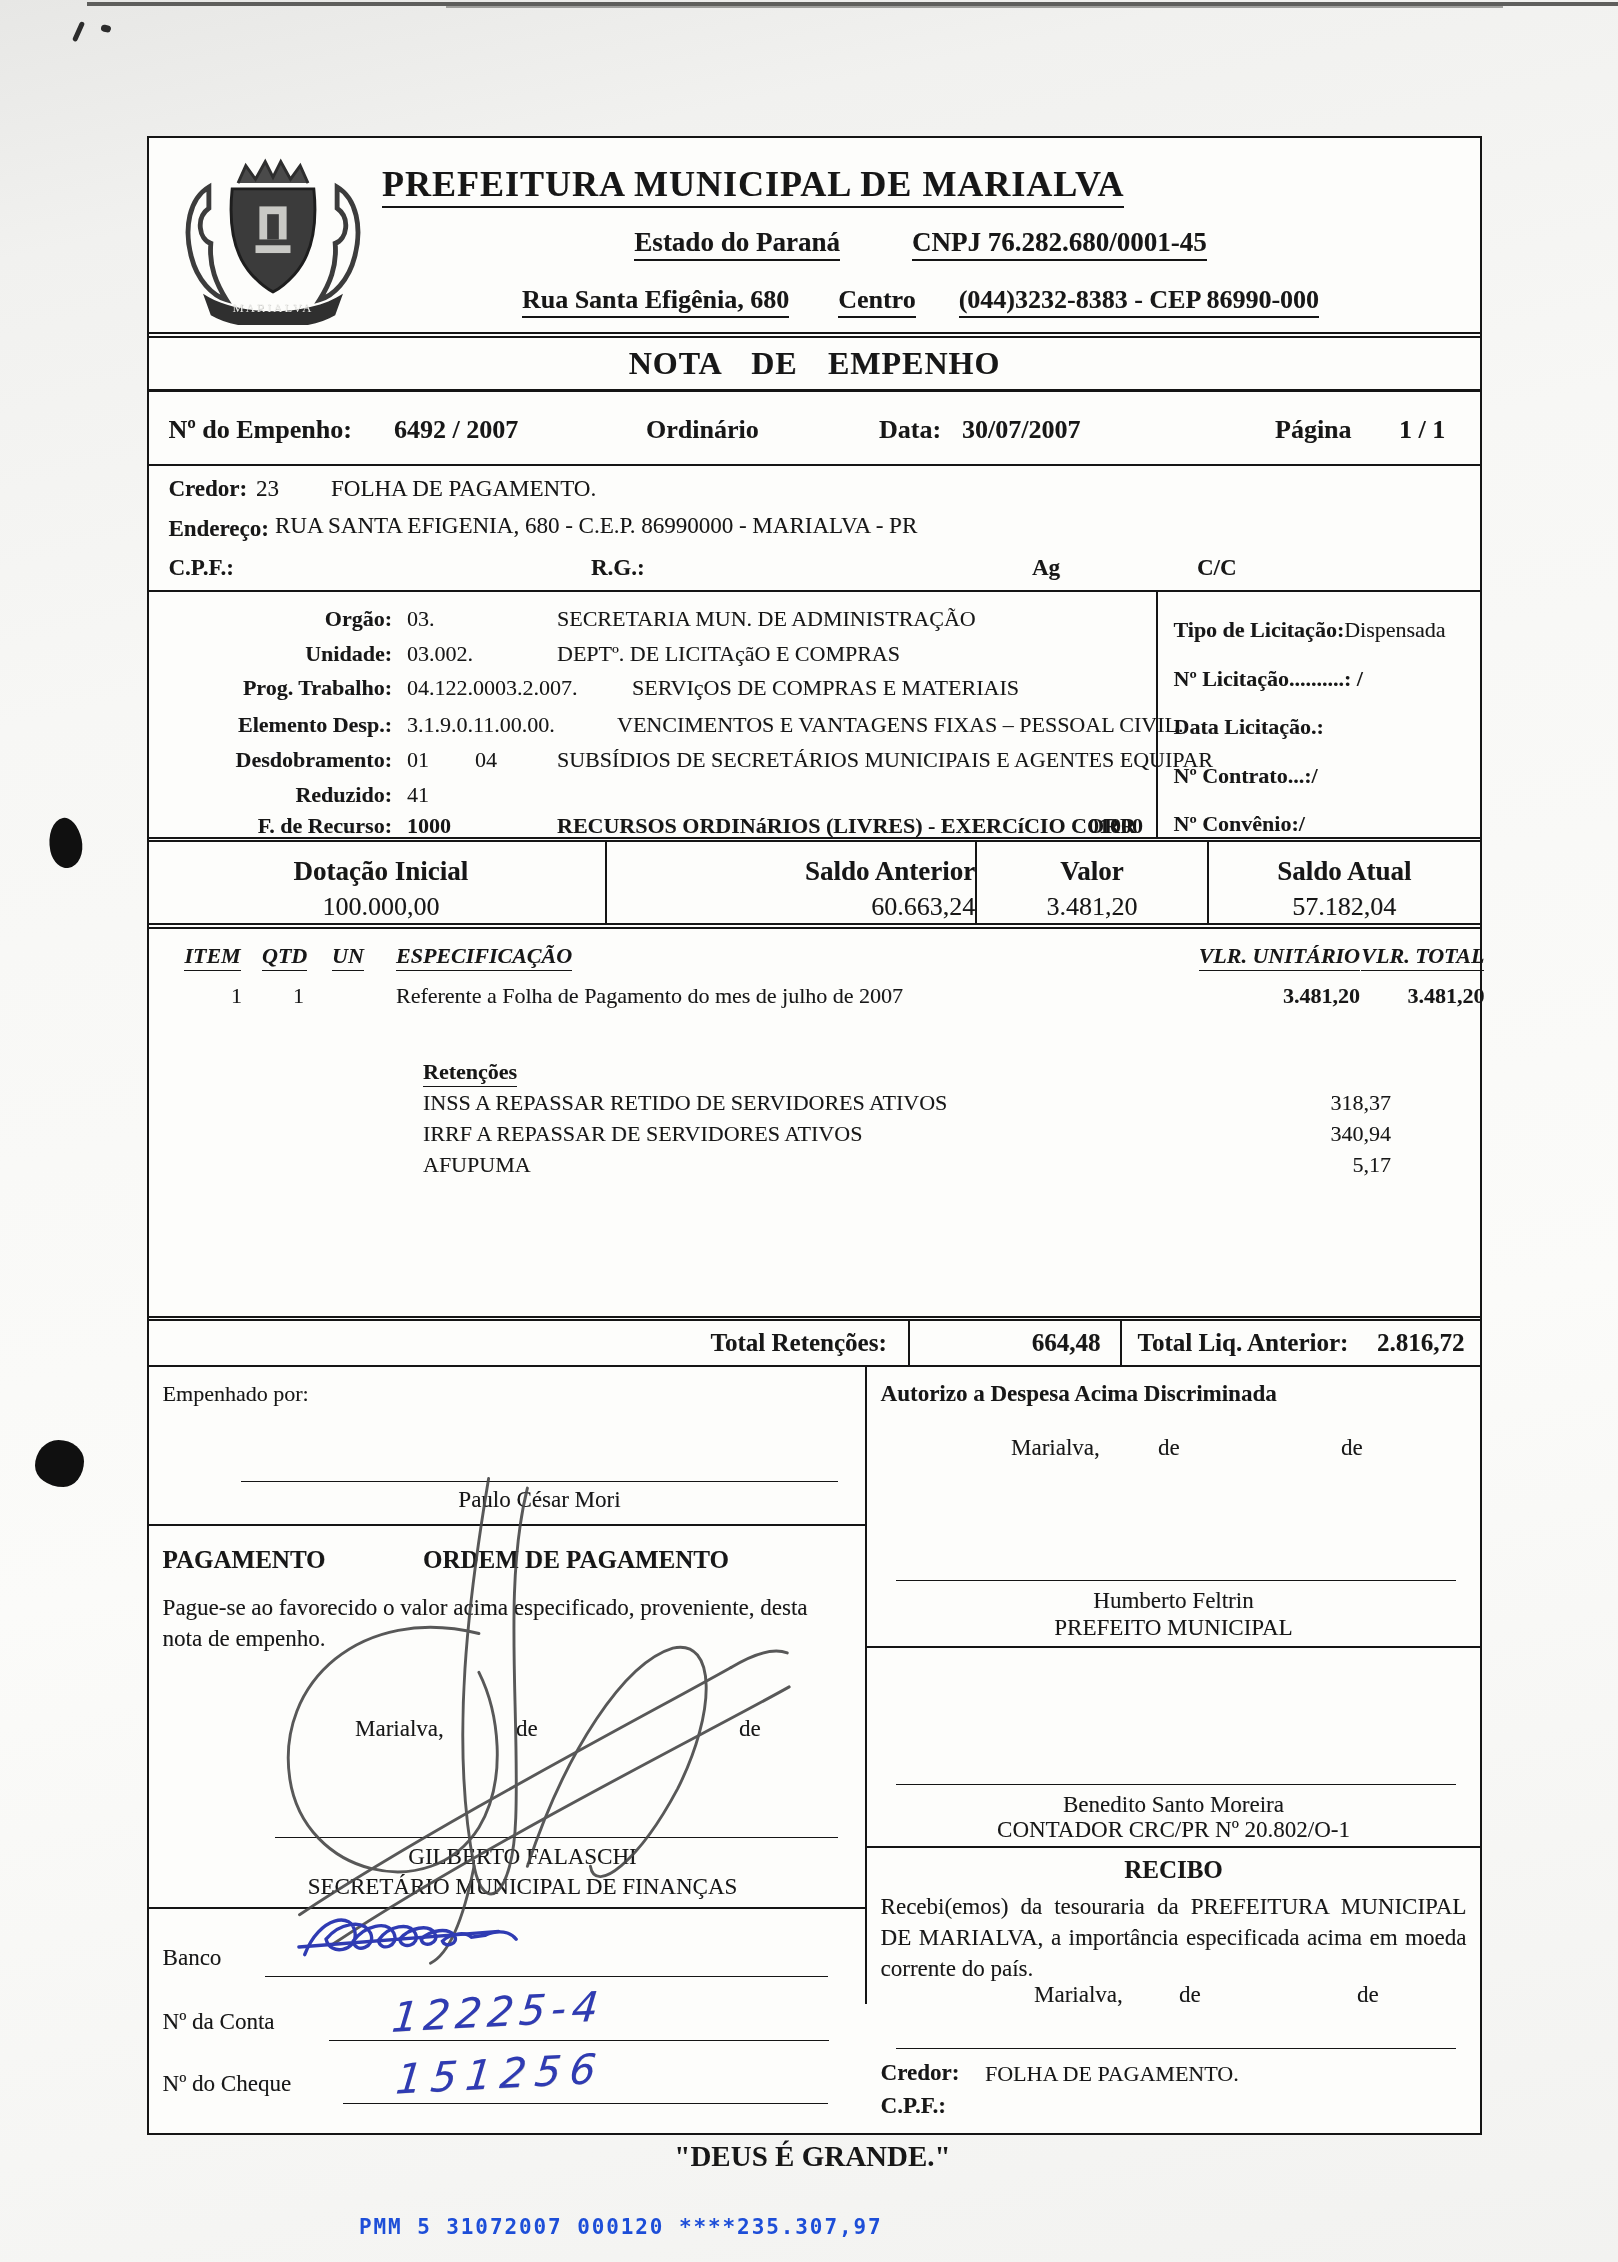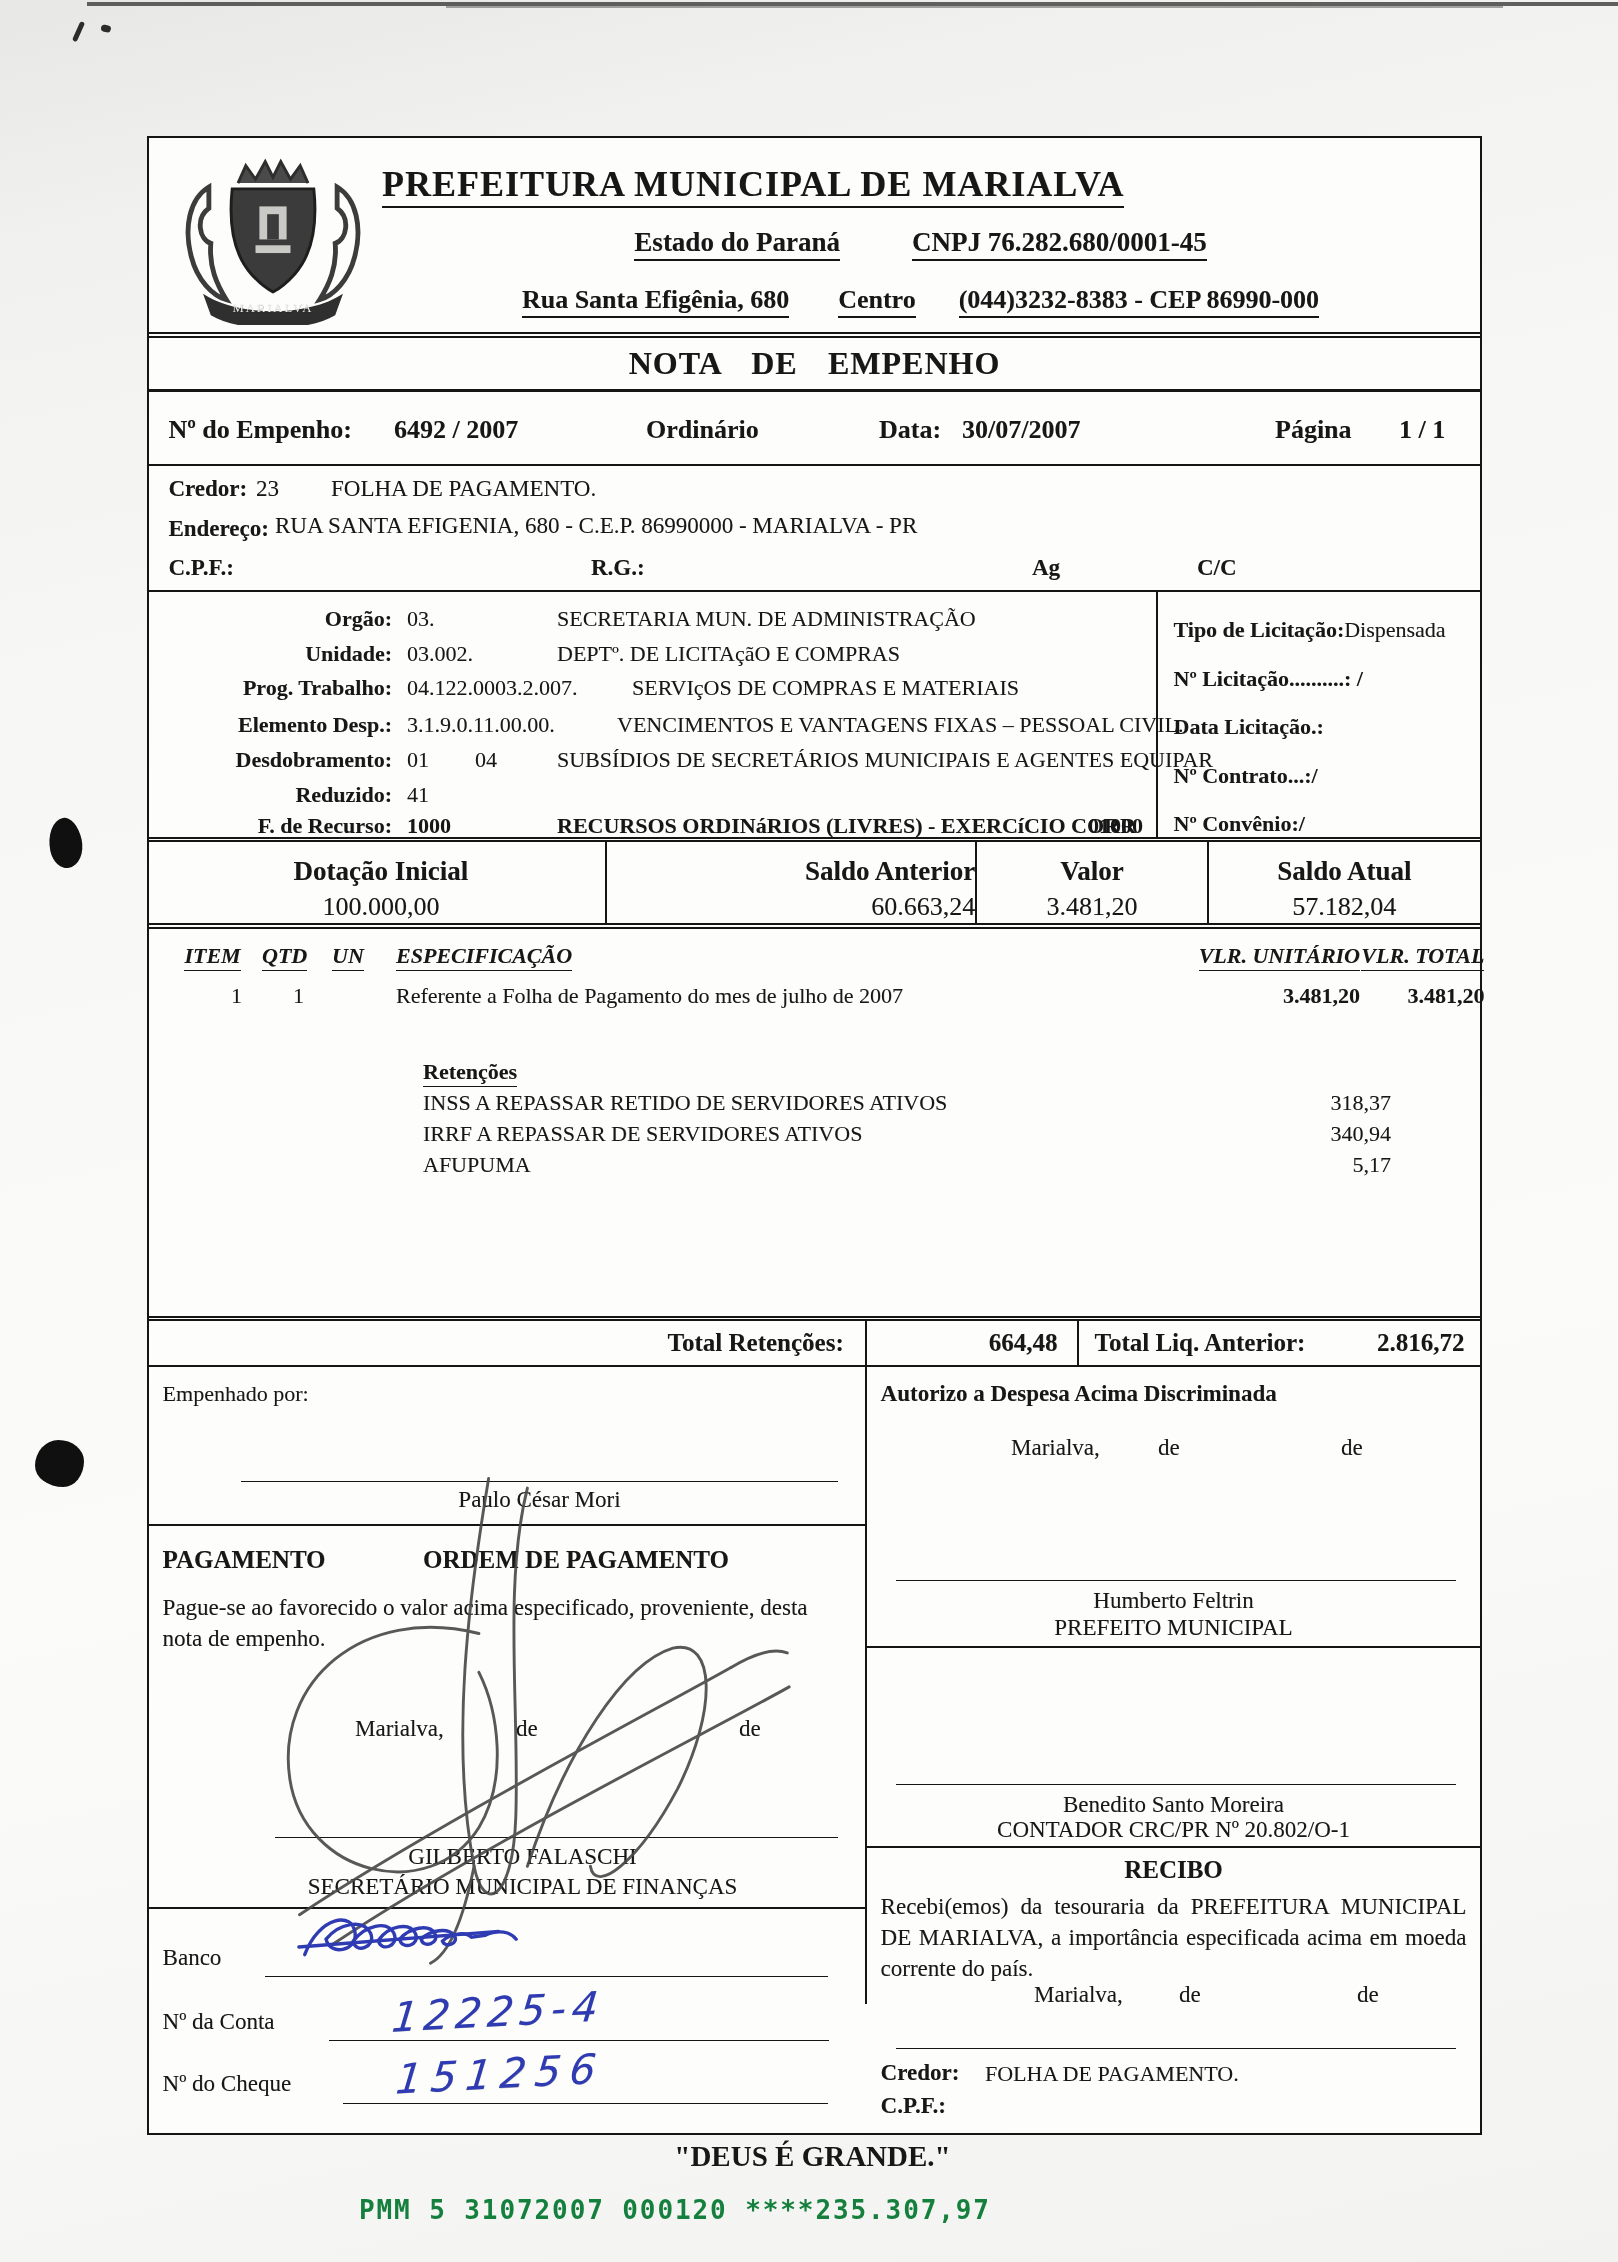--- a/index.html
+++ b/index.html
@@ -32,34 +32,34 @@
   .sec-saldos{height:87px;border-bottom:6.8px double #151515;display:flex;padding-left:8px;}
   .scell{box-sizing:border-box;height:100%;text-align:center;padding-top:13.6px;}
   .scell .hd{font-size:27px;font-weight:700;display:block;}
   .scell .vl{font-size:26px;display:block;margin-top:5.8px;}
   .sc1{width:34%;border-right:2.9px solid #151515;}
   .sc2{width:28%;border-right:2.9px solid #151515;text-align:right;}
   .sc3{width:17.5%;border-right:2.9px solid #151515;}
   .sc4{width:20.5%;}
   .sec-items{height:387px;font-size:22px;margin-left:16px;}
   .ithead{font-weight:700;font-style:italic;border-bottom:1.9px solid #151515;padding-bottom:1.9px;}
-  .sec-totais{height:51px;border-top:5.8px double #151515;border-bottom:2.9px solid #151515;display:flex;font-weight:700;font-size:25px;}
+  .sec-totais{height:51px;border-top:5.8px double #151515;border-bottom:2.9px solid #151515;display:flex;font-weight:700;font-size:25px;padding-left:43px;}
   .tcell{box-sizing:border-box;height:100%;display:flex;align-items:center;}
   .tc1{width:718px;border-right:2.9px solid #151515;justify-content:flex-end;padding-right:21.3px;}
   .tc2{width:212px;border-right:2.9px solid #151515;justify-content:flex-end;padding-right:19.4px;}
   .tc3{width:233px;padding-left:15.5px;}
   .tc4{flex:1;justify-content:flex-end;padding-right:15.5px;}
   .sec-bottom{height:637px;display:flex;}
   .bot-left{position:relative;width:718px;border-right:2.9px solid #151515;box-sizing:border-box;}
   .bot-right{position:relative;flex:1;}
   .sigline{position:absolute;border-top:1.9px solid #151515;height:0;}
   .hr3{position:absolute;left:0;right:0;border-top:2.9px solid #151515;height:0;}
   .para{position:absolute;white-space:normal;line-height:1.35;}
   .hand{font-family:"DejaVu Sans",sans-serif;color:#2f3bb3;font-style:italic;transform:rotate(-3deg) skewX(-9deg);}
-  .stamp{font-family:"DejaVu Sans Mono",monospace;color:#15803d;font-weight:700;font-size:26px;letter-spacing:1.9px;}
+  .stamp{font-family:"DejaVu Sans Mono",monospace;color:#1d4ed8;font-weight:700;font-size:21px;letter-spacing:1.9px;margin-top:20px;}
   .blob{position:absolute;background:#101010;}
   svg{display:block;}
 </style>
 </head>
 <body>
 
 <div style="position:absolute;left:87px;top:1.9px;right:0;height:3.9px;background:#454543;opacity:.85;"></div>
 <div style="position:absolute;left:446px;top:5.8px;right:116px;height:1.9px;background:#6a6a68;opacity:.6;"></div>
 <div style="position:absolute;left:76px;top:21.3px;width:4.9px;height:21.3px;background:#2c2c2c;transform:rotate(24deg);border-radius:2.9px;"></div>
 <div style="position:absolute;left:101px;top:25px;width:9.7px;height:6.8px;background:#2c2c2c;transform:rotate(12deg);border-radius:3.9px;"></div>

